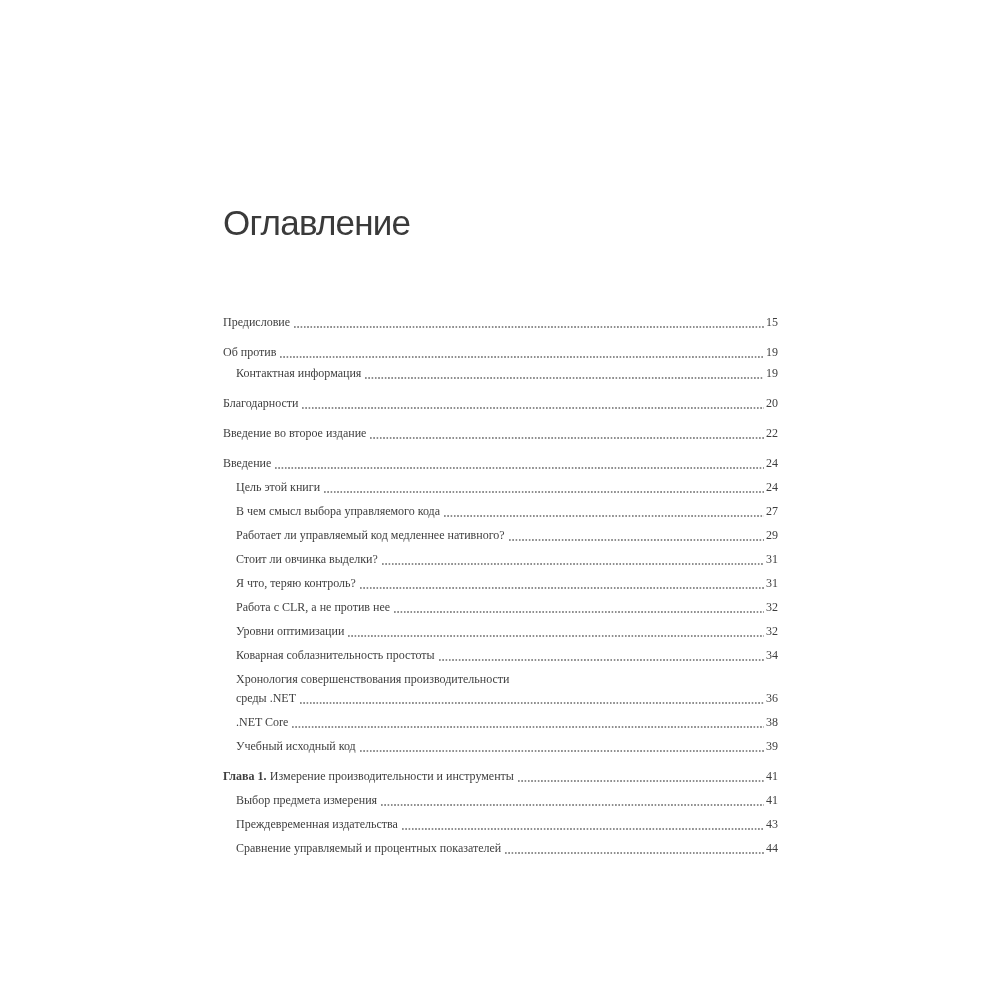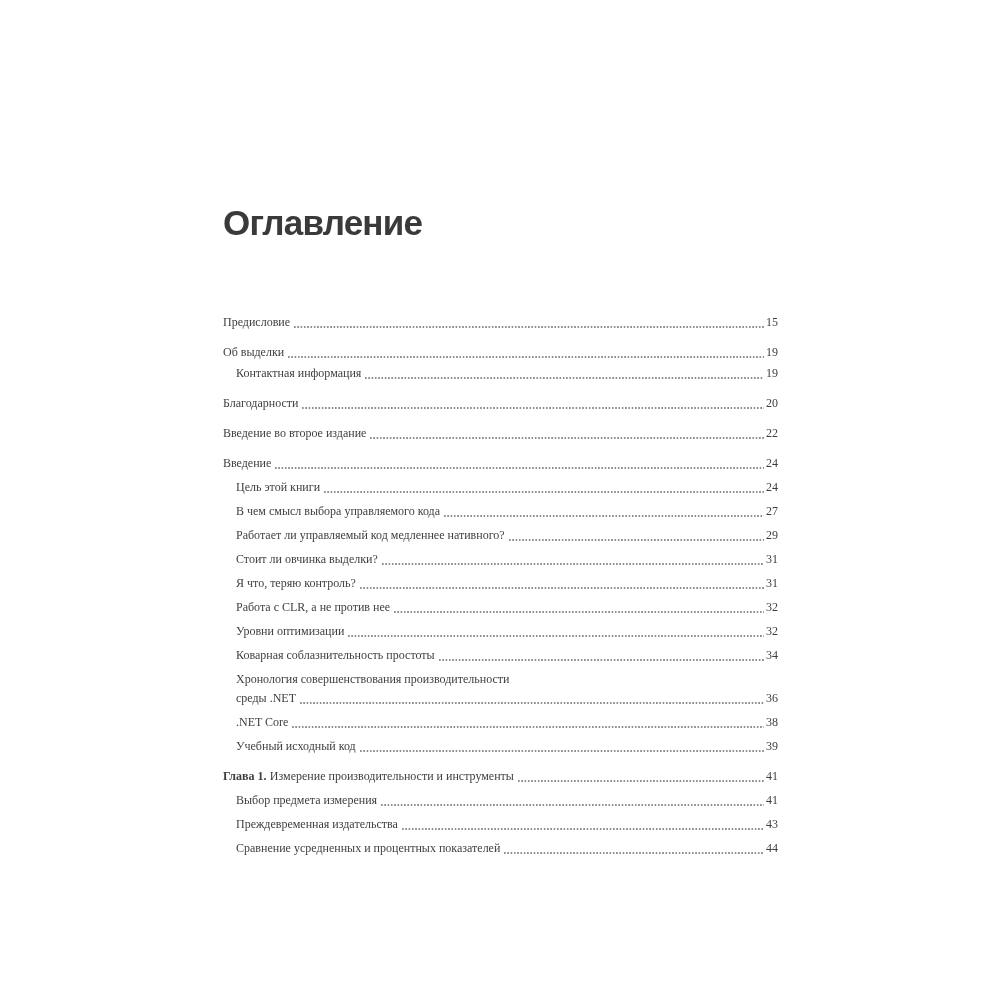--- a/index.html
+++ b/index.html
@@ -22,21 +22,21 @@
   }
   .page {
     position: absolute;
     left: 223px;
     top: 203px;
     width: 555px;
   }
   .title {
     margin: 0;
     font-family: "Liberation Sans", sans-serif;
-    font-weight: 700;
+    font-weight: 400;
     font-size: 35px;
     letter-spacing: -0.8px;
     color: var(--title);
   }
   .toc {
     margin-top: 70px;
     font-size: 12px;
     line-height: 19px;
     color: var(--text);
   }
@@ -74,21 +74,21 @@
   <div class="toc" id="toc">
       <div class="entry">
         <div class="row">
           <span class="label">Предисловие</span>
           <span class="leader"></span>
           <span class="pagenum">15</span>
         </div>
       </div>
       <div class="entry gap-group">
         <div class="row">
-          <span class="label">Об выделки</span>
+          <span class="label">Об против</span>
           <span class="leader"></span>
           <span class="pagenum">19</span>
         </div>
       </div>
       <div class="entry indent-1 gap-tight">
         <div class="row">
           <span class="label">Контактная информация</span>
           <span class="leader"></span>
           <span class="pagenum">19</span>
         </div>
@@ -208,19 +208,19 @@
       </div>
       <div class="entry indent-1 gap-sub">
         <div class="row">
           <span class="label">Преждевременная издательства</span>
           <span class="leader"></span>
           <span class="pagenum">43</span>
         </div>
       </div>
       <div class="entry indent-1 gap-sub">
         <div class="row">
-          <span class="label">Сравнение усредненных и процентных показателей</span>
+          <span class="label">Сравнение управляемый и процентных показателей</span>
           <span class="leader"></span>
           <span class="pagenum">44</span>
         </div>
       </div>
     </div>
 </div>
 
 </body></html>

